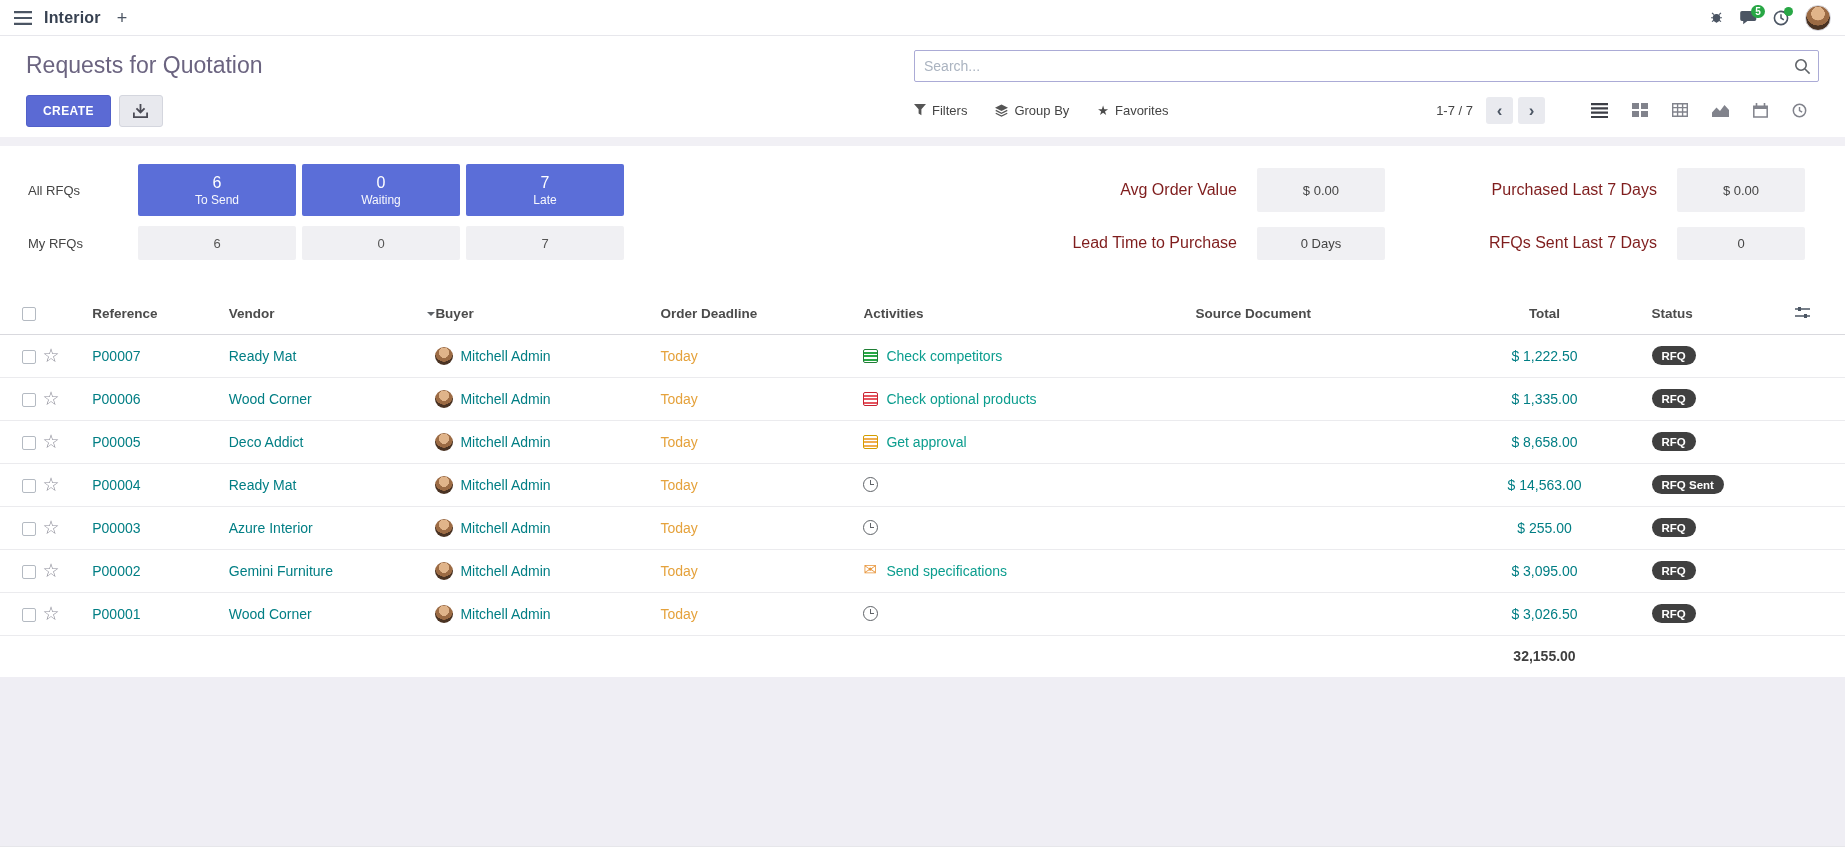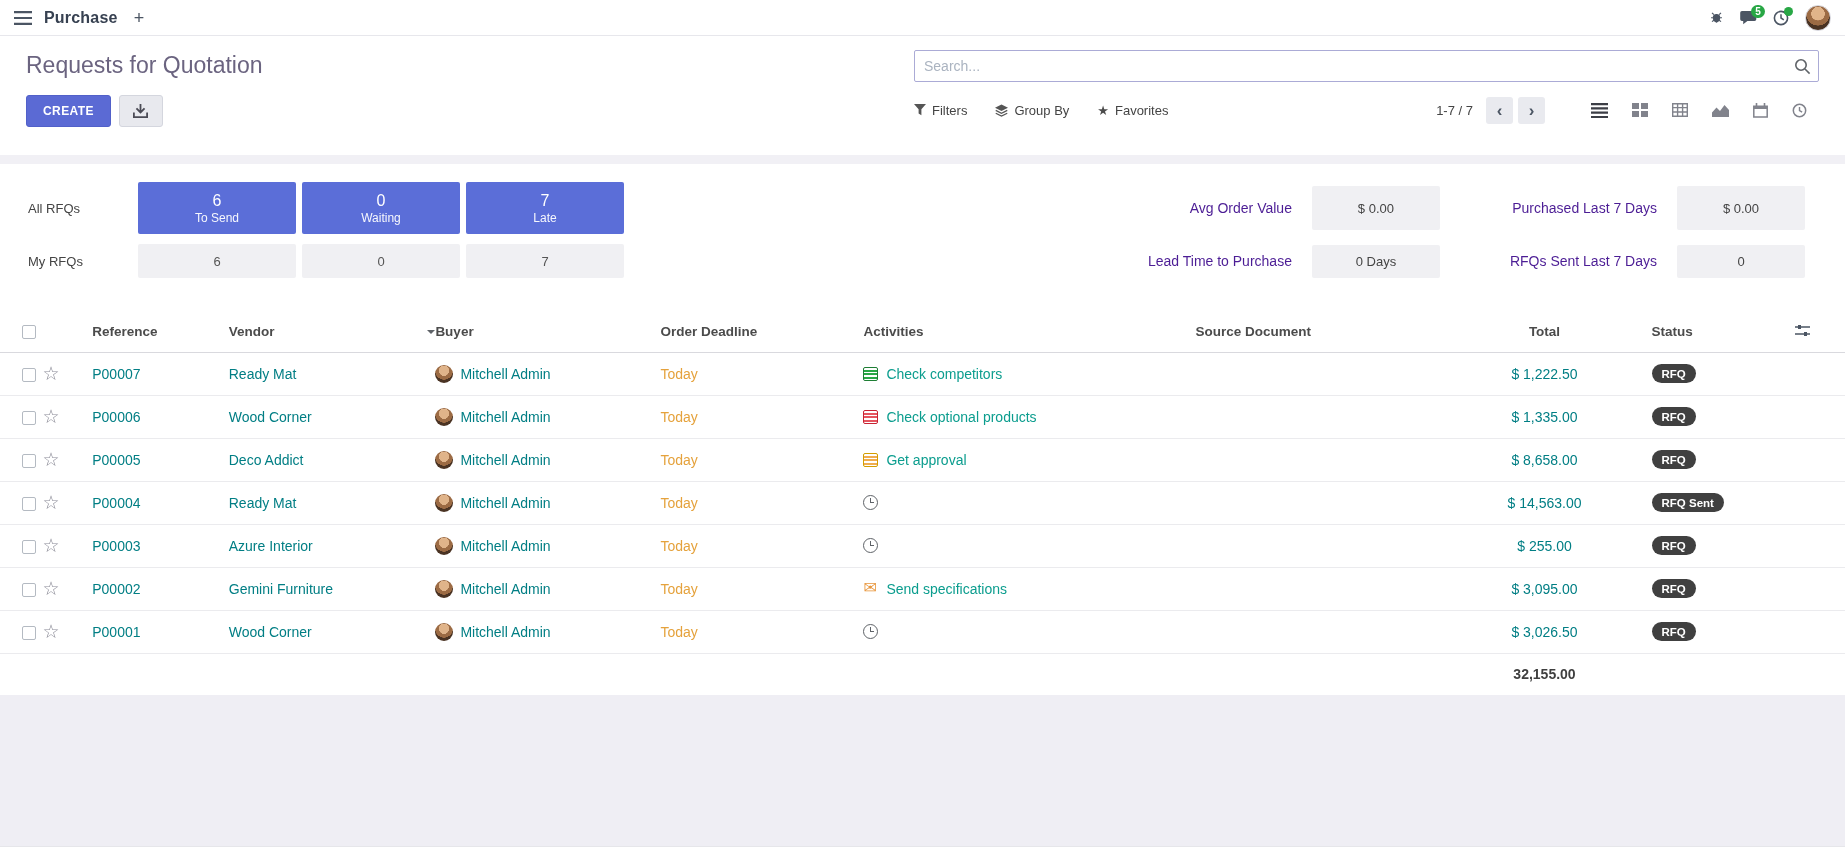--- a/index.html
+++ b/index.html
@@ -17,21 +17,21 @@
   .nav-badge { position:absolute; top:-5px; right:-8px; background:#28a745; color:#fff;
     font-size:10px; line-height:13px; min-width:14px; height:13px; padding:0 3px;
     border-radius:7px; text-align:center; font-weight:bold; }
   .nav-dot { position:absolute; top:-3px; right:-4px; width:9px; height:9px;
     border-radius:50%; background:#28a745; }
   .avatar { width:26px; height:26px; border-radius:50%;
     background:radial-gradient(circle at 50% 32%, #e0b48a 0 33%, #9c6b44 34% 58%, #4a3323 59% 100%);
     border:1px solid #d7d7de; cursor:pointer; }
 
   
-  .cp { background:#fff; padding:14px 26px 28px 26px; display:grid;
+  .cp { background:#fff; padding:14px 26px 10px 26px; display:grid;
     grid-template-columns:1fr 905px; }
   .cp h1 { font-size:23px; font-weight:normal; color:#6b6480; margin:2px 0 16px; }
   .cp-btns { display:flex; gap:8px; }
   .btn-primary { background:#5b6ad4; color:#fff; border:1px solid #5160c9; border-radius:3px;
     font-size:12px; font-weight:bold; letter-spacing:.4px; padding:0 16px; height:32px; cursor:pointer;
     font-family:"Liberation Sans", sans-serif; }
   .btn-export { background:#e8e9ee; border:1px solid #d4d6de; border-radius:3px; width:44px;
     height:32px; display:inline-flex; align-items:center; justify-content:center; color:#4b4b55; cursor:pointer; }
   .searchbox { position:relative; margin-bottom:12px; }
   .searchbox input { width:100%; height:32px; border:1px solid #ababd6; border-radius:2px;
@@ -62,21 +62,21 @@
     grid-template-rows:52px 34px; gap:10px 6px; }
   .dl { align-self:center; font-size:13px; color:#444; cursor:pointer; }
   .tile { background:#5b6ed8; border-radius:2px; color:#fff; display:flex; flex-direction:column;
     align-items:center; justify-content:center; cursor:pointer; }
   .t-count { font-size:16px; line-height:20px; }
   .t-label { font-size:12px; opacity:.95; }
   .mytile { background:#f0f0f3; border-radius:2px; color:#555; font-size:13px;
     display:flex; align-items:center; justify-content:center; cursor:pointer; }
   .dash-stats { display:grid; grid-template-columns:auto 128px auto 128px;
     grid-template-rows:52px 34px; row-gap:10px; align-items:center; }
-  .s-label { font-size:14px; color:#4c1d95; text-align:right; padding-right:20px; }
+  .s-label { font-size:16px; color:#7f1d1d; text-align:right; padding-right:20px;margin-left:34px; }
   .s-label.g2 { padding-left:70px; }
   .s-box { background:#f0f0f3; border-radius:2px; font-size:13px; color:#444;
     display:flex; align-items:center; justify-content:center; }
   .s-box.h1 { height:44px;text-align:center; } .s-box.h2 { height:33px; }
 
   
   .table-wrap { background:#fff; padding-top:26px; }
   table { width:100%; border-collapse:collapse; table-layout:fixed; }
   th { text-align:left; font-size:13.5px; font-weight:bold; color:#4b4b4b;
     height:40px; border-bottom:1px solid #d9d9de; cursor:pointer; }
@@ -121,21 +121,21 @@
 </style>
 </head>
 <body>
 
 <nav class="navbar">
   <span class="menu-btn">
     <svg width="18" height="14" viewBox="0 0 18 14">
         <path fill="currentColor" d="M0 0h18v2.2H0zM0 5.9h18v2.2H0zM0 11.8h18v2.2H0z"></path>
       </svg>
   </span>
-  <span class="appname">Purchase</span>
+  <span class="appname">Interior</span>
   <span class="plus">+</span>
   <div class="nav-right">
     <span class="nav-ic">
       <svg width="15" height="15" viewBox="0 0 16 16">
           <path fill="currentColor" d="M8 4.2a4 4 0 0 1 4 4c0 2.8-1.8 5-4 5s-4-2.2-4-5a4 4 0 0 1 4-4z"></path>
           <path stroke="currentColor" stroke-width="1.2" fill="none" d="M8 4.2v9M3.2 3l2 2M12.8 3l-2 2M2.2 8.2h2M11.8 8.2h2M3.2 12.4l2-1.5M12.8 12.4l-2-1.5"></path>
         </svg>
     </span>
     <span class="nav-ic">
       <svg width="17" height="15" viewBox="0 0 17 15">

